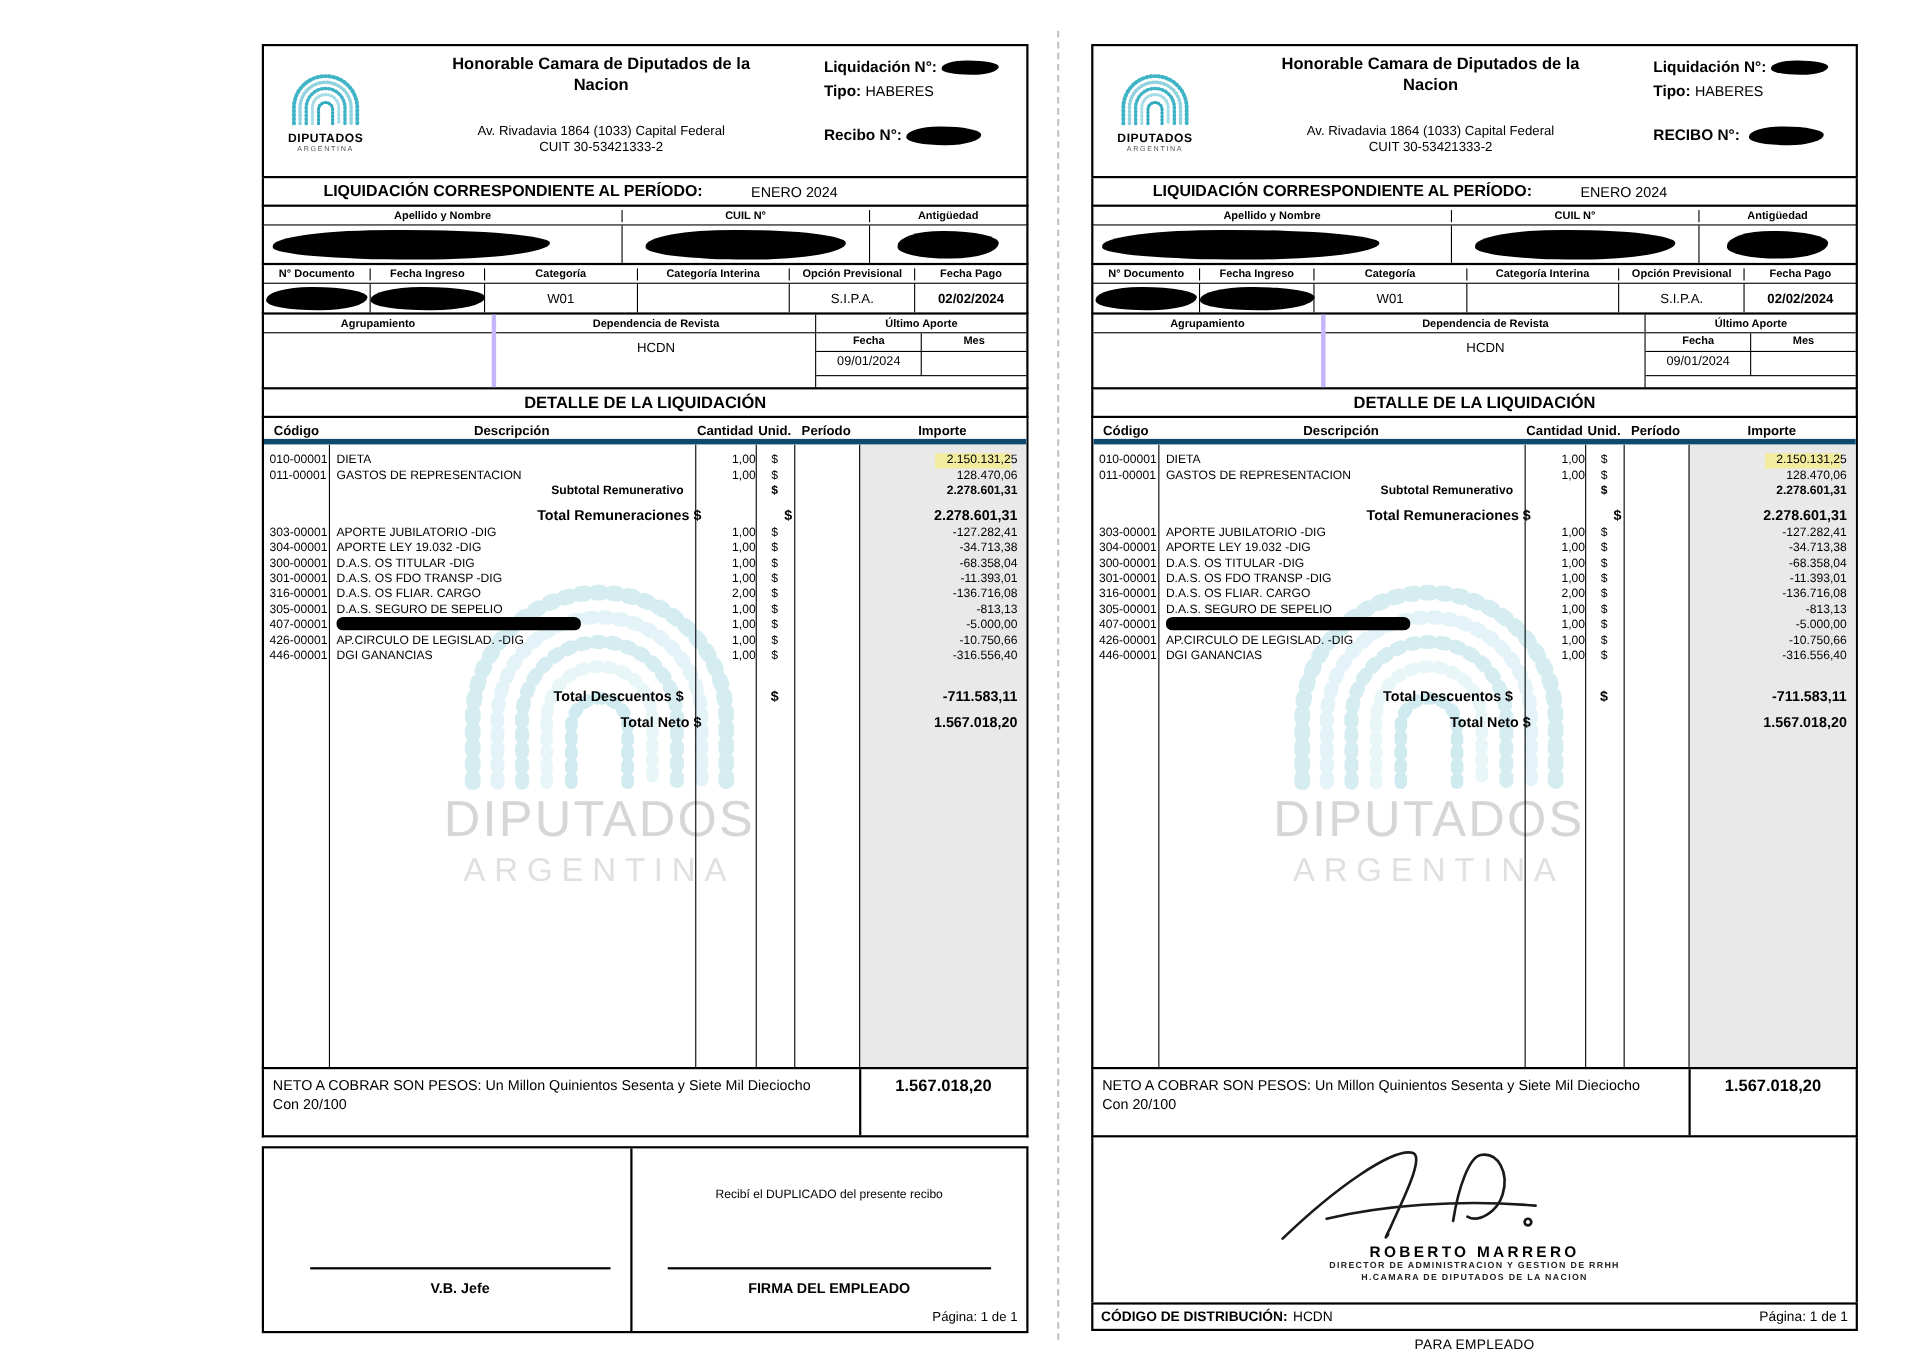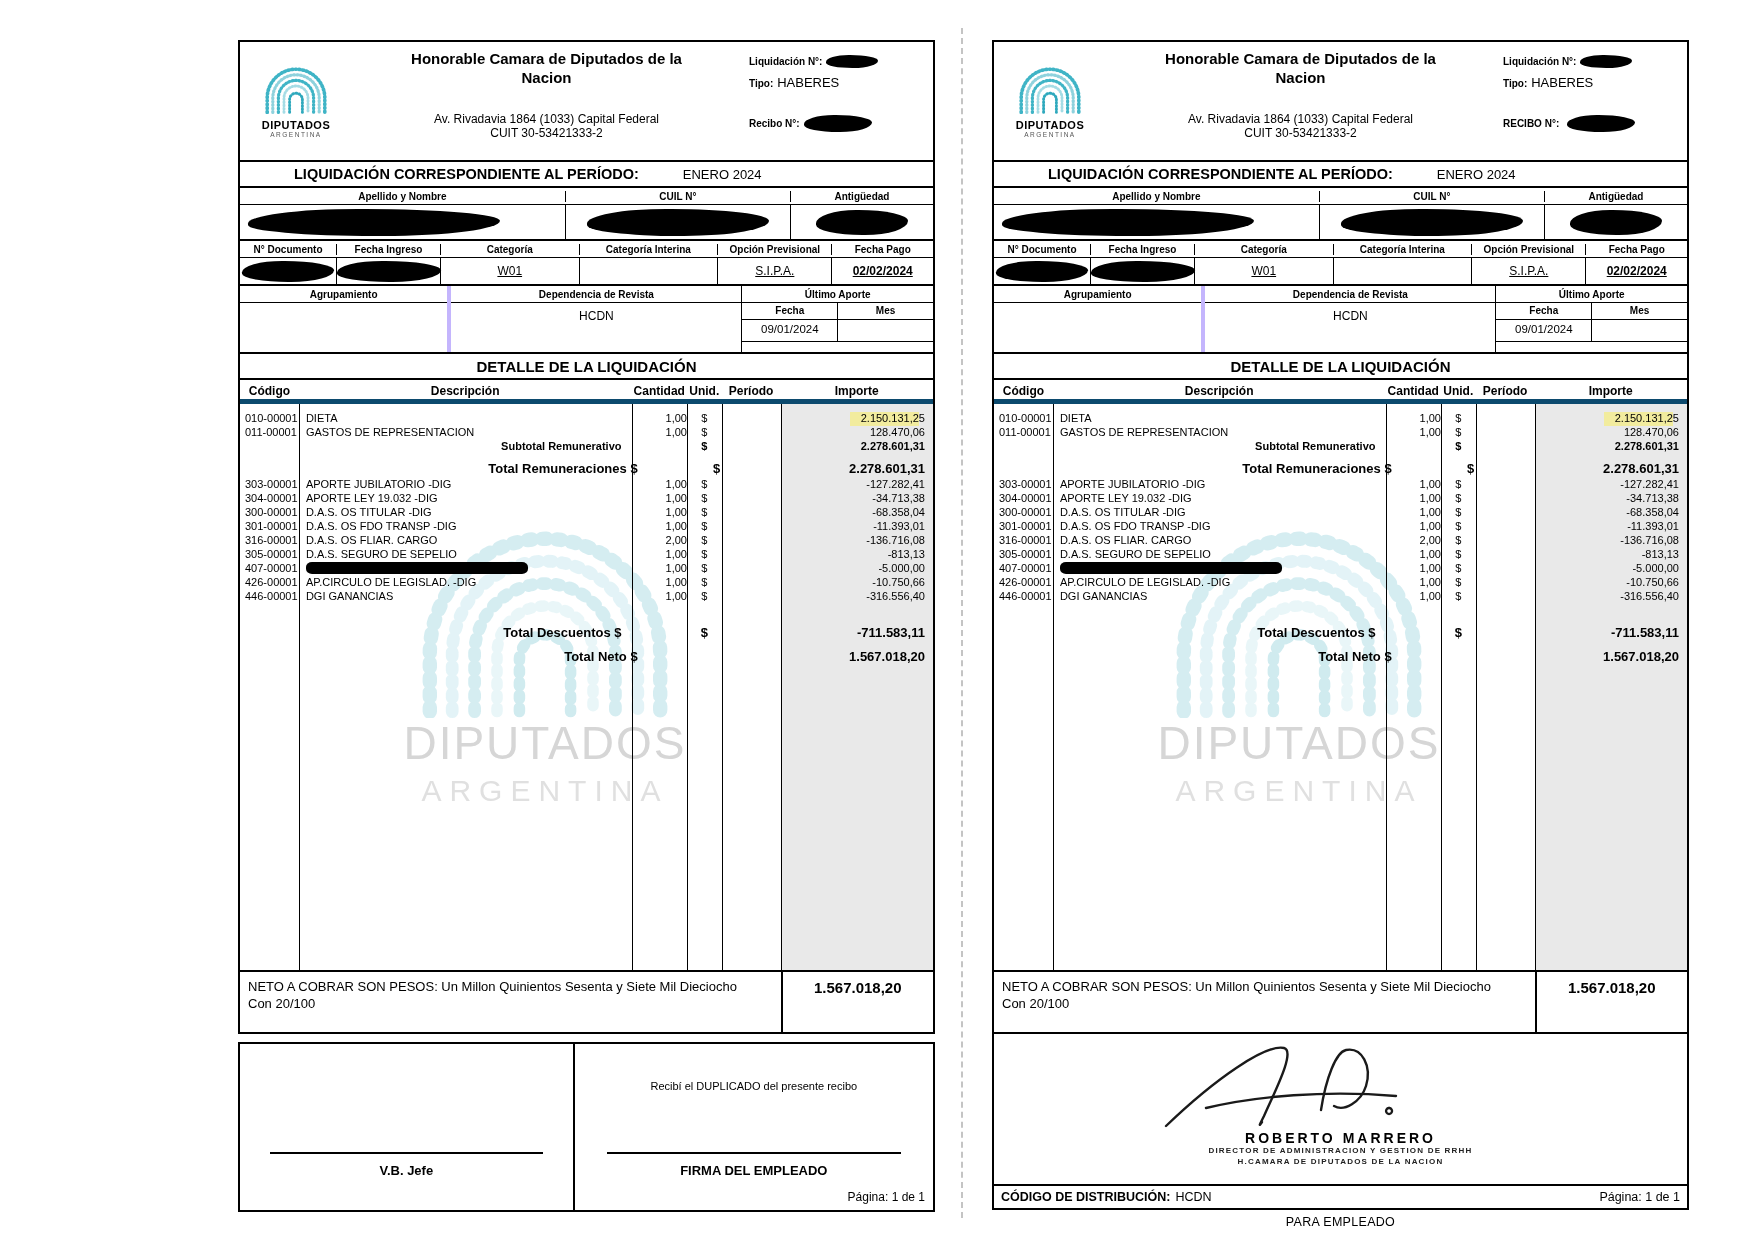--- a/index.html
+++ b/index.html
@@ -18,21 +18,21 @@
   .hdr-box { border:2px solid #000; height:122px; display:flex; }
   .logo-cell { width:112px; padding-top:8px; text-align:center; }
   .logo-t { font-size:11px; font-weight:bold; letter-spacing:.5px; margin-top:1px; }
   .logo-s { font-size:6.5px; letter-spacing:1.5px; color:#555; }
   .org-cell { flex:1; text-align:center; }
   .org-name { font-weight:bold; font-size:15px; margin:8px auto 0; width:300px; line-height:1.25; }
   .org-addr { font-size:12px; margin-top:24px; }
   .org-cuit { font-size:12px; }
   .liq-cell { width:192px; padding:10px 4px 0 8px; font-size:14px; }
   .liq-line { margin-bottom:6px; white-space:nowrap; }
-  .liq-line b { font-size:10px; }
+  .liq-line b { font-size:14px; }
   .tipo-v { font-size:13px; }
   .recibo { margin-top:24px; }
 
   
   .blob { display:inline-block; background:#000; vertical-align:middle;
           border-radius:45% 55% 48% 52% / 55% 45% 58% 42%; }
   .blob-liq    { width:52px; height:13px; margin-left:4px; }
   .blob-recibo { width:68px; height:17px; margin-left:4px; }
   .blob-name   { width:252px; height:27px; margin:4px 0 0 8px; }
   .blob-cuil   { width:182px; height:27px; margin-top:4px; }
@@ -48,21 +48,21 @@
 
   
   .irow { display:flex; border:2px solid #000; border-top:none; }
   .ih { font-size:10px; font-weight:bold; text-align:center; }
   .ic { border-right:1px solid #000; }
   .ic:last-child { border-right:none; }
   .rowA-h { height:17px; align-items:center; border-bottom:1px solid #000; }
   .rowA-v { height:36px; }
   .cA1 { width:47%; } .cA2 { width:32.5%; text-align:center; } .cA3 { width:20.5%; text-align:center; }
   .rowB-h { height:17px; align-items:center; border-bottom:1px solid #000; }
-  .rowB-v { height:28px;text-decoration:underline; }
+  .rowB-v { height:28px; }
   .cB1{width:14%;} .cB2{width:15%;} .cB3{width:20%;} .cB4{width:20%;} .cB5{width:16.5%;} .cB6{width:14.5%;}
   .iv { font-size:12px; text-align:center; padding-top:6px; }
   .iv.bold { font-weight:bold; }
   .rowC { display:flex; border:2px solid #000; border-top:none; height:68px; }
   .cC1 { width:30.5%; border-right:4px solid #c4b5fd; }
   .cC2 { width:42%;   border-right:1px solid #000; }
   .cC3 { width:27.5%; }
   .cC-h { font-size:10px; font-weight:bold; text-align:center; height:17px; padding-top:3px; }
   .cC1 .cC-h, .cC2 .cC-h { border-bottom:1px solid #000; }
   .cC3 .cC-h { border-bottom:1px solid #000; }
@@ -114,21 +114,21 @@
 
   
   .neto-row { border:2px solid #000; border-top:none; height:62px; display:flex; }
   .neto-text { width:78%; font-size:13px; padding:7px 30px 0 8px; line-height:1.3; }
   .neto-amt { width:22%; border-left:2px solid #000; font-weight:bold; font-size:15px;
               text-align:center; padding-top:7px; }
 
   
   .foot-box { border:2px solid #000; margin-top:8px; height:170px; position:relative; }
   .fb { position:absolute; top:0; bottom:0; }
-  .fb-left { left:0; width:48%; }
+  .fb-left { left:12px; width:48%; }
   .fb-right { left:48%; right:0; border-left:2px solid #000; }
   .sig-line { position:absolute; bottom:56px; left:9%; width:82%; border-top:2px solid #000; }
   .sig-label { position:absolute; bottom:32px; width:100%; text-align:center;
                font-weight:bold; font-size:13px; }
   .recibi { position:absolute; top:36px; width:100%; text-align:center; font-size:11px; }
   .pagina-br { position:absolute; right:8px; bottom:6px; font-size:12px; }
   .caption { text-align:center; font-size:12.5px; margin-top:5px; letter-spacing:.3px; }
 
   
   .sig-box { border-left:2px solid #000; border-right:2px solid #000; height:150px; position:relative; }

